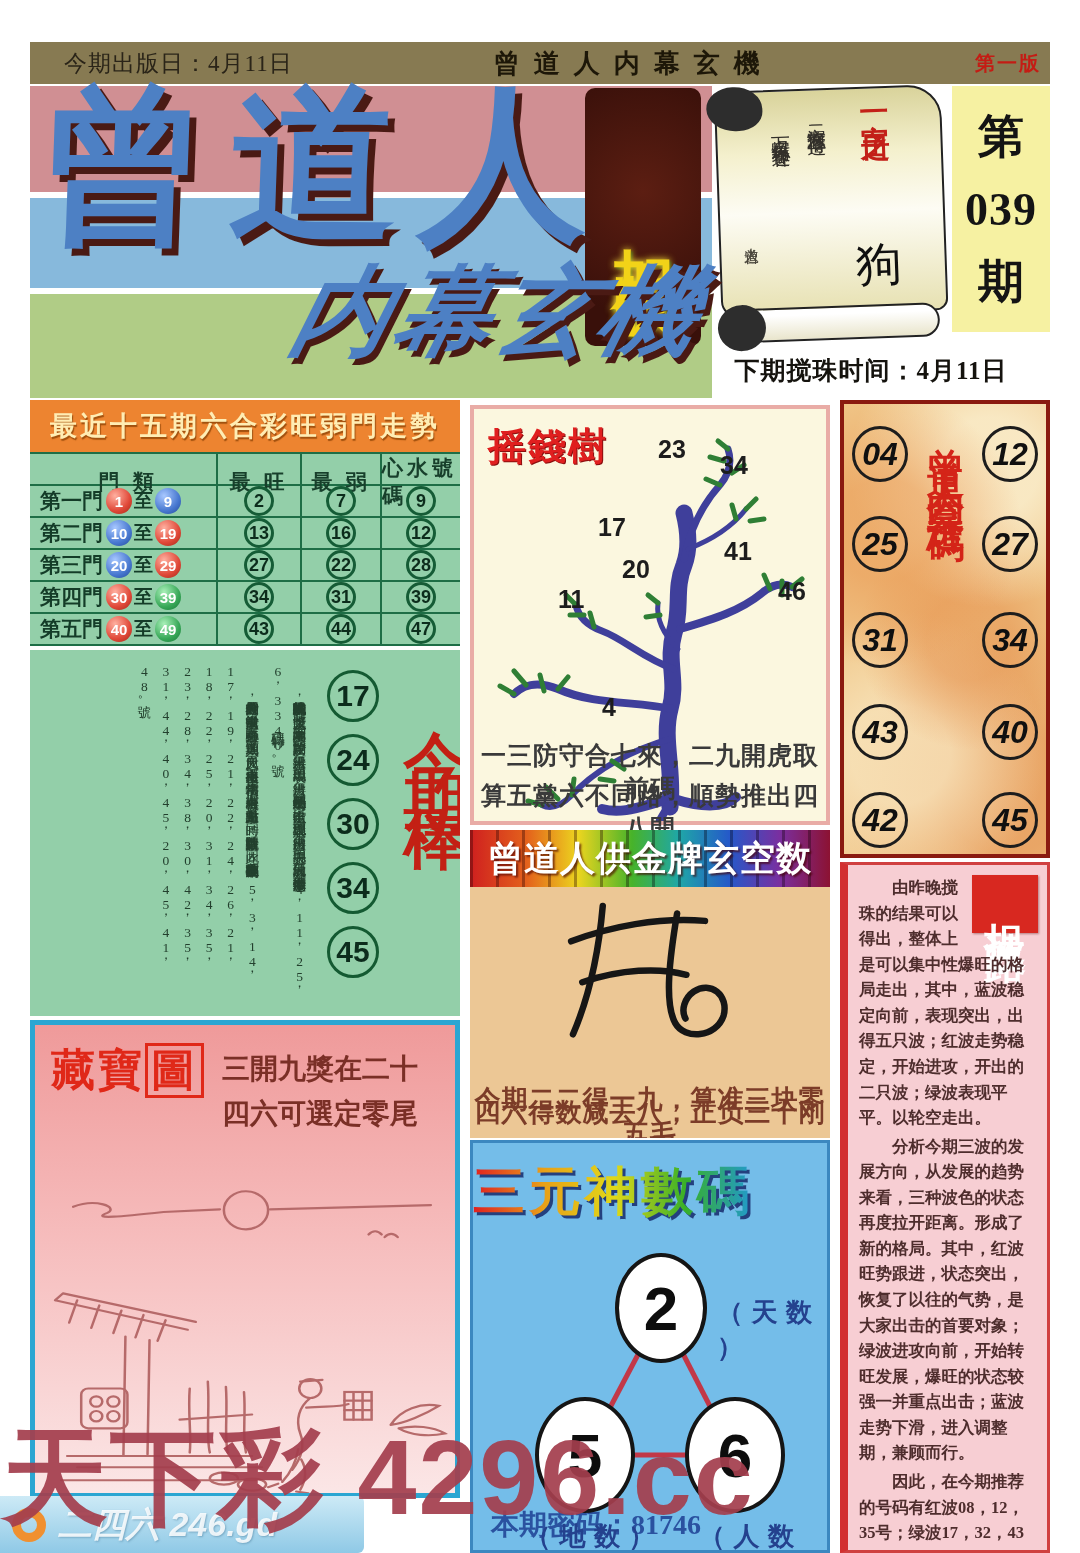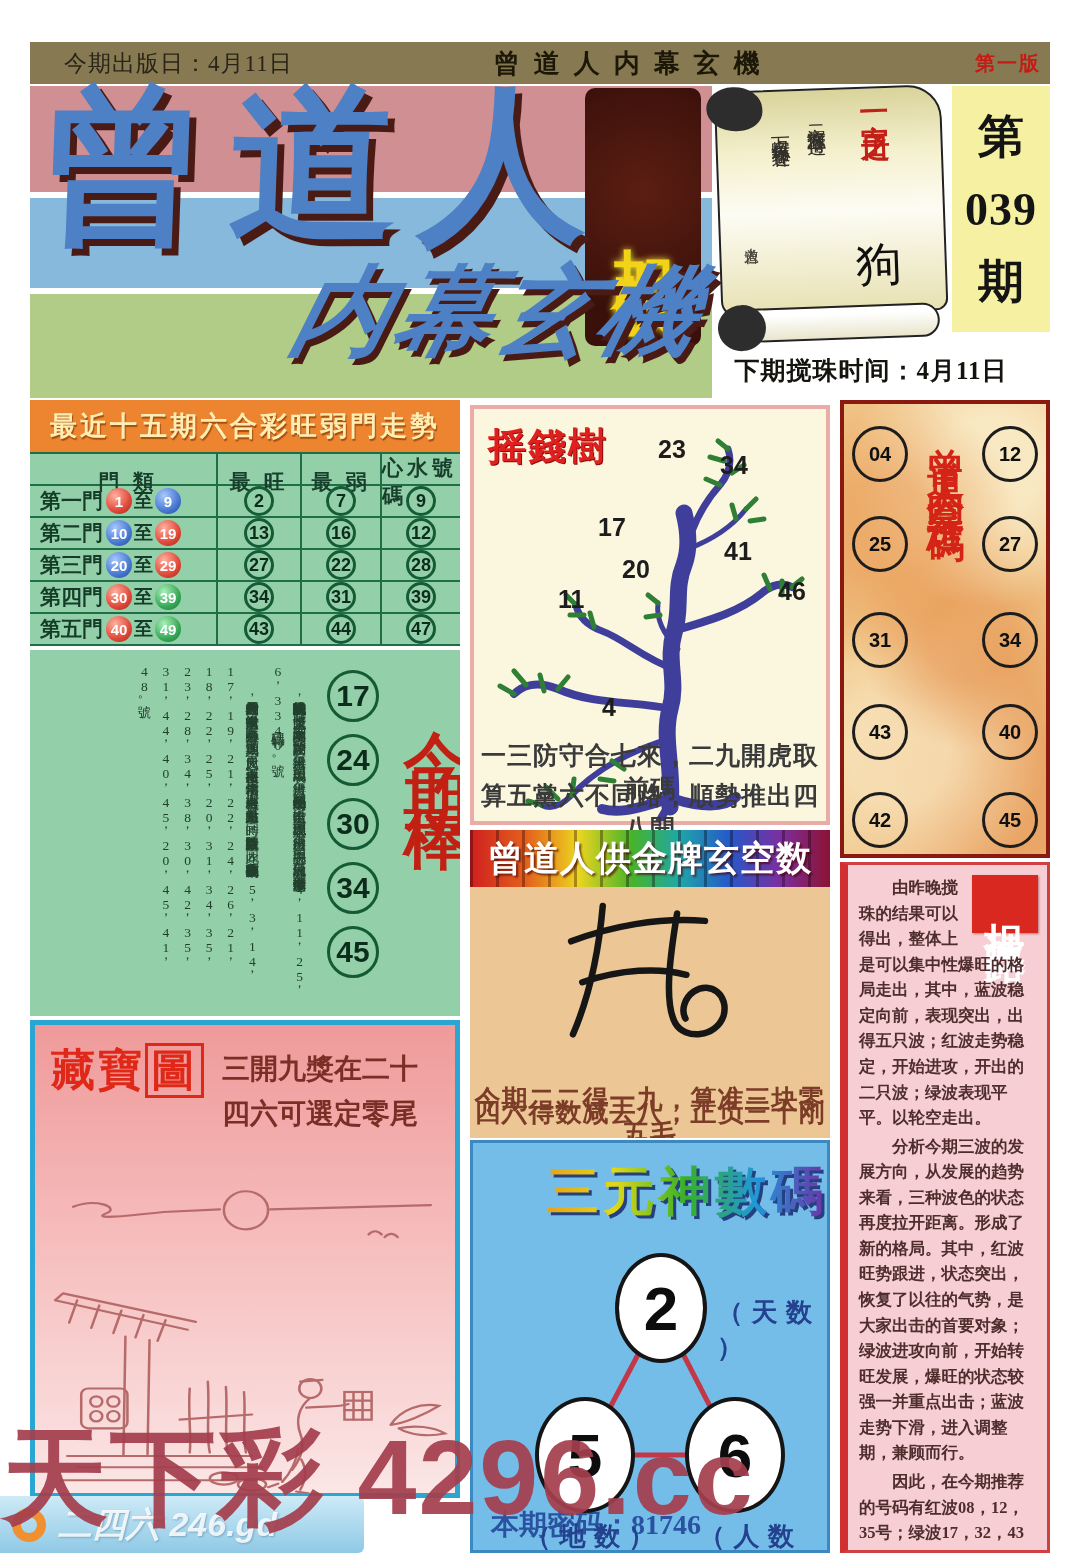--- a/index.html
+++ b/index.html
@@ -119,43 +119,43 @@
              background:linear-gradient(90deg,#cf1f1f,#e4631c 16%,#ecd51f 30%,#47b32a 45%,#1fa7a7 58%,#2559c9 72%,#7a2fa0 86%,#8c1232),
                         repeating-linear-gradient(90deg, rgba(40,0,20,0.35) 0 3px, rgba(0,0,0,0) 3px 26px);
              background-blend-mode:multiply; }
   .rainbow span { color:#ffffff; font-weight:bold; font-size:35px; letter-spacing:1px; text-shadow:2px 2px 2px rgba(70,0,0,.65); }
   .gold { position:absolute; left:470px; top:887px; width:360px; height:251px; background:#ecc795; z-index:2; overflow:hidden; }
   .gp-poem { position:absolute; width:100%; text-align:center; font-size:26px; font-weight:bold; color:#7c3c28; letter-spacing:1px; }
 
   
   .sanyuan { position:absolute; left:470px; top:1140px; width:360px; height:413px; background:#74bde9;
              border:3px solid #3c88c0; z-index:2; overflow:hidden; }
-  .sy-title { position:absolute; width:100%; top:14px; text-align:right; font-size:52px; font-weight:bold; letter-spacing:4px;
+  .sy-title { position:absolute; width:100%; top:14px; text-align:left; font-size:52px; font-weight:bold; letter-spacing:4px;
               background:linear-gradient(90deg,#e02020,#e8a018,#e0d818,#38b028,#2098d8,#7030a8);
               -webkit-background-clip:text; background-clip:text; color:transparent;
               filter:drop-shadow(3px 3px 0 #24407e); }
   .sy-node { position:absolute; background:#ffffff; border:4px solid #151515; border-radius:50%;
              display:flex; align-items:center; justify-content:center; font-weight:bold; color:#0d0d0d;
              font-family:"Liberation Sans",sans-serif; z-index:3; }
   .sy-label { position:absolute; font-size:26px; font-weight:bold; color:#24418e; z-index:3; letter-spacing:1px; }
   .sy-code { position:absolute; left:18px; bottom:6px; font-size:28px; font-weight:bold; color:#2a52a0; z-index:2; }
 
   
   .touma { position:absolute; left:840px; top:400px; width:210px; height:458px; border:4px solid #8a1a10; z-index:2;
            background-color:#f0c688;
            background-image:radial-gradient(circle at 20% 28%, rgba(233,150,80,.55) 0 14%, transparent 38%),
                             radial-gradient(circle at 72% 14%, rgba(250,238,205,.85) 0 12%, transparent 34%),
                             radial-gradient(circle at 62% 52%, rgba(228,140,72,.5) 0 16%, transparent 42%),
                             radial-gradient(circle at 28% 78%, rgba(249,232,194,.75) 0 13%, transparent 38%),
                             radial-gradient(circle at 80% 86%, rgba(226,133,68,.5) 0 15%, transparent 40%); }
   .tm-title { position:absolute; left:50%; transform:translateX(-50%); top:14px; writing-mode:vertical-rl;
               text-orientation:upright; font-size:38px; font-weight:bold; color:#d42418; letter-spacing:13px; }
   .tm-ring { position:absolute; width:56px; height:56px; border:3px solid #1d1d1d; border-radius:50%;
-             display:flex; align-items:center; justify-content:center; font-weight:bold; font-size:20px; color:#101010;
-             font-family:"Liberation Sans",sans-serif; }
+             display:flex; align-items:center; justify-content:center; font-weight:bold; font-size:32px; color:#101010;
+             font-family:"Liberation Sans",sans-serif;font-style:italic; }
 
   
   .wave { position:absolute; left:840px; top:862px; width:210px; height:691px; background:#f7ced3;
           border:3px solid #d04040; border-left:8px solid #d23030; z-index:2; padding:10px 9px 8px 11px; overflow:hidden; }
   .wv-title { float:right; margin:0 0 10px 8px; background:#d82820; color:#ffffff; writing-mode:vertical-rl;
               text-orientation:upright; font-size:42px; font-weight:bold; padding:14px 5px; letter-spacing:10px;
               box-shadow:1px 1px 2px rgba(80,0,0,.4); }
   .wave p { font-size:16.5px; line-height:1.55; color:#4e2d2d; font-weight:bold; text-indent:2em; margin-bottom:3px; }
 
   

